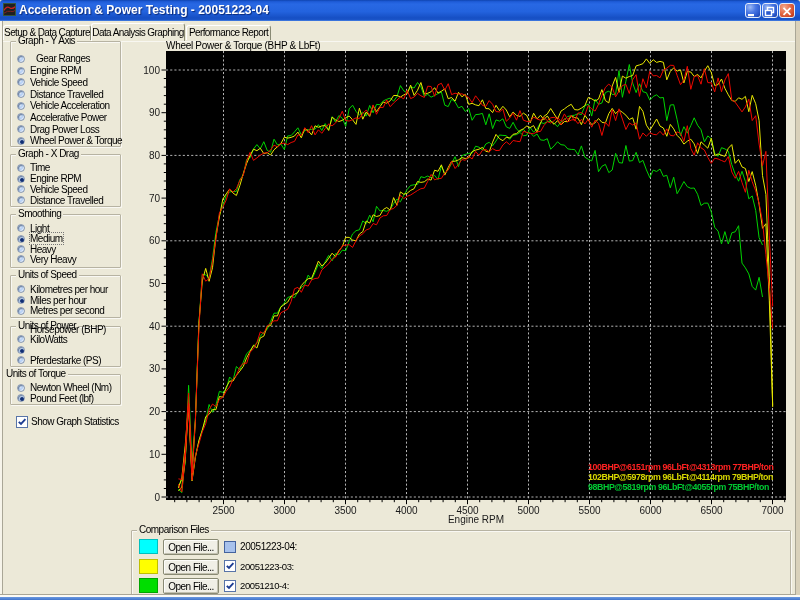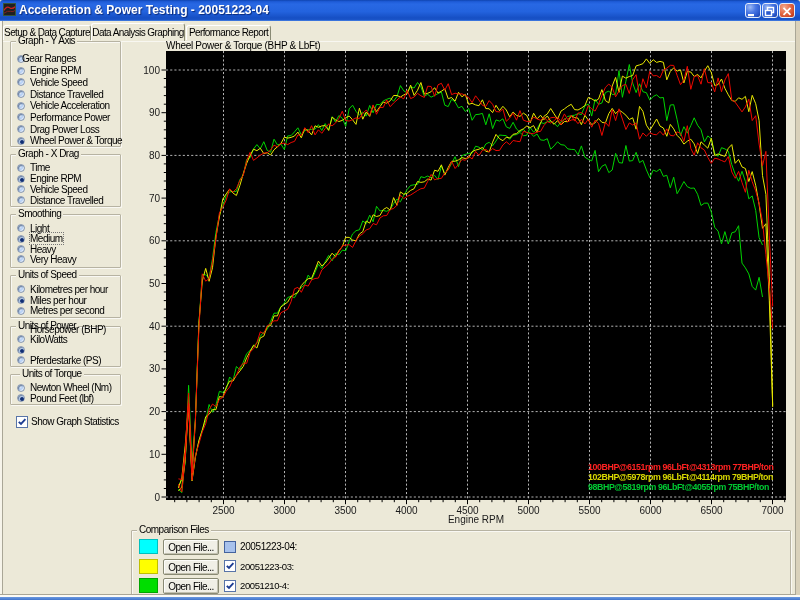--- a/index.html
+++ b/index.html
@@ -59,31 +59,31 @@
     </svg></div>
 
 <div class="tab" style="left:3px;top:25px;width:88px;height:15px;padding-bottom:1px">Setup &amp; Data Capture</div>
 <div class="tab" style="left:91px;top:23px;width:94px;height:18px;z-index:2">Data Analysis Graphing</div>
 <div class="tab" style="left:186px;top:25px;width:85px;height:15px;padding-bottom:1px">Performance Report</div>
 <div style="position:absolute;left:0;top:41px;width:796px;height:1px;background:#f8f7f1"></div>
 
 <div class="grp" style="left:10px;top:41px;width:111px;height:106px"></div>
 <div class="leg" style="left:16px;top:36px;line-height:10px">Graph - Y Axis</div>
 <div class="rad" style="left:17.0px;top:54.8px"></div>
-<div class="lbl" style="left:22px;top:53.3px">Gear Ranges</div>
+<div class="lbl" style="left:36px;top:53.3px">Gear Ranges</div>
 <div class="rad" style="left:17.0px;top:66.5px"></div>
 <div class="lbl" style="left:30px;top:65.0px">Engine RPM</div>
 <div class="rad" style="left:17.0px;top:78.2px"></div>
 <div class="lbl" style="left:30px;top:76.7px">Vehicle Speed</div>
 <div class="rad" style="left:17.0px;top:90.0px"></div>
 <div class="lbl" style="left:30px;top:88.5px">Distance Travelled</div>
 <div class="rad" style="left:17.0px;top:101.7px"></div>
 <div class="lbl" style="left:30px;top:100.2px">Vehicle Acceleration</div>
 <div class="rad" style="left:17.0px;top:113.4px"></div>
-<div class="lbl" style="left:30px;top:111.9px">Performance Power</div>
+<div class="lbl" style="left:30px;top:111.9px">Accelerative Power</div>
 <div class="rad" style="left:17.0px;top:125.1px"></div>
 <div class="lbl" style="left:30px;top:123.6px">Drag Power Loss</div>
 <div class="rad" style="left:17.0px;top:136.8px">
     <div class="dot"></div>
   </div>
 <div class="lbl" style="left:30px;top:135.3px">Wheel Power &amp; Torque</div>
 <div class="grp" style="left:10px;top:154px;width:111px;height:53px"></div>
 <div class="leg" style="left:16px;top:149px;line-height:10px">Graph - X Drag</div>
 <div class="rad" style="left:17.0px;top:163.6px"></div>
 <div class="lbl" style="left:30px;top:162.1px">Time</div>
@@ -121,21 +121,21 @@
 <div class="leg" style="left:16px;top:321px;line-height:10px">Units of Power</div>
 <div class="rad" style="left:17.0px;top:335.4px"></div>
 <div class="lbl" style="left:30px;top:333.9px">KiloWatts</div>
 <div class="rad" style="left:17.0px;top:345.8px">
     <div class="dot"></div>
   </div>
 <div class="lbl" style="left:30px;top:324px">Horsepower (BHP)</div>
 <div class="rad" style="left:17.0px;top:356.2px"></div>
 <div class="lbl" style="left:30px;top:354.7px">Pferdestarke (PS)</div>
 <div class="grp" style="left:10px;top:374px;width:111px;height:31px"></div>
-<div class="leg" style="left:20px;top:369px;line-height:10px">Units of Torque</div>
+<div class="leg" style="left:4px;top:369px;line-height:10px">Units of Torque</div>
 <div class="rad" style="left:17.0px;top:383.8px"></div>
 <div class="lbl" style="left:30px;top:382.3px">Newton Wheel (Nm)</div>
 <div class="rad" style="left:17.0px;top:394.2px">
     <div class="dot"></div>
   </div>
 <div class="lbl" style="left:30px;top:392.7px">Pound Feet (lbf)</div>
 <div class="cb" style="left:15.5px;top:416px">
     <svg width="10" height="10" viewBox="0 0 10 10">
       <path d="M1.8 4.8 L4 7 L8.4 2.2" stroke="#1d3d92" stroke-width="1.9" fill="none"></path>
     </svg>

